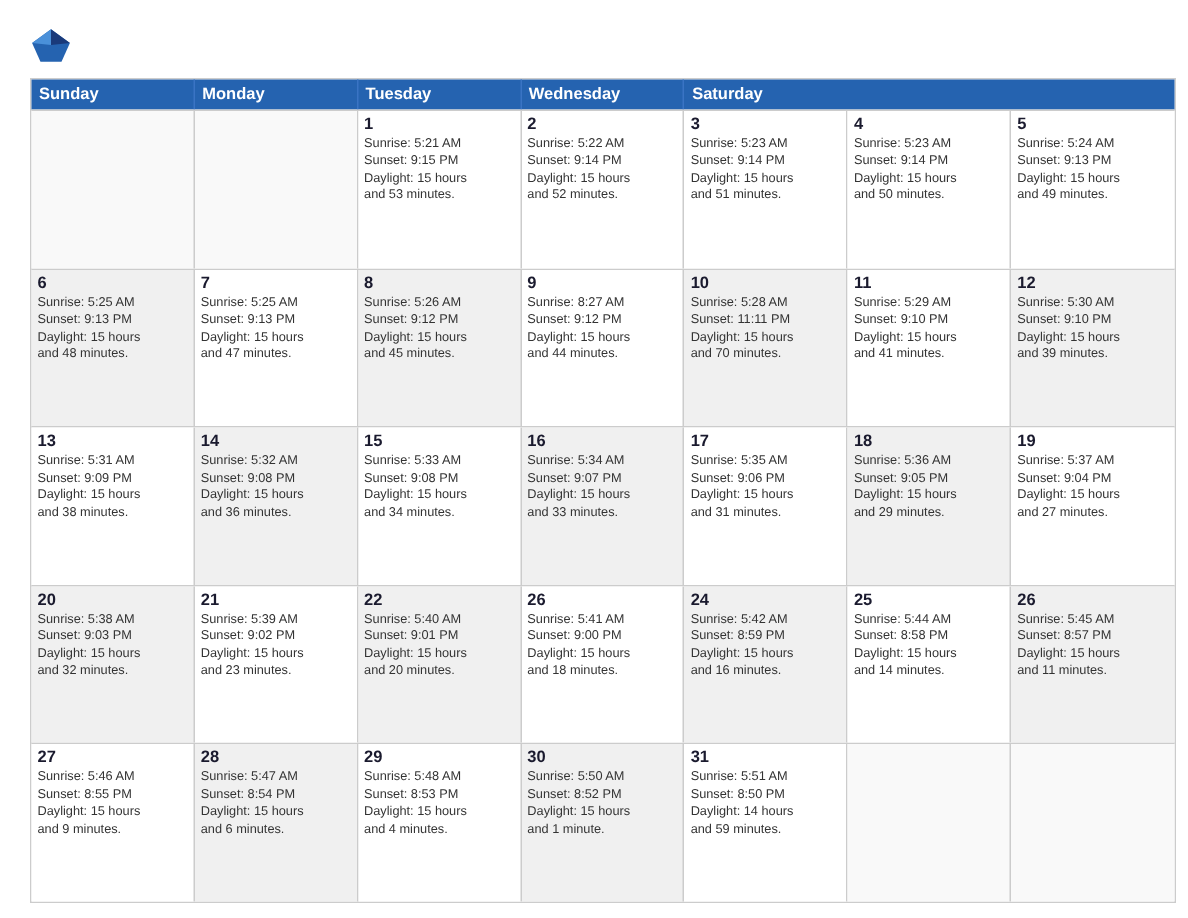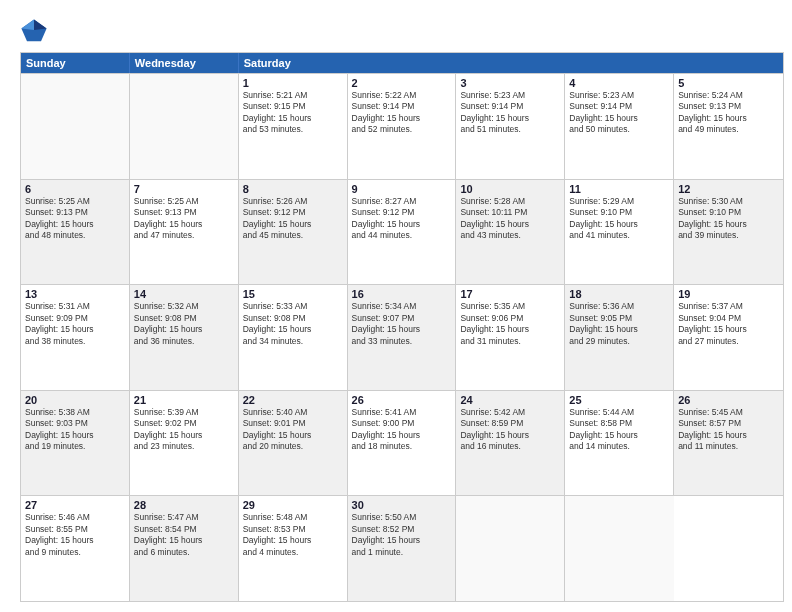--- a/index.html
+++ b/index.html
@@ -133,20 +133,22 @@
     </div>
     <div class="title-block">
       <div class="month-year"></div>
       <div class="subtitle"></div>
     </div>
   </div>
 
   <div class="calendar">
     <div class="cal-header">
     <div class="cal-header-cell">Sunday</div>
+        <div class="cal-header-cell">Monday</div>
+        <div class="cal-header-cell">Tuesday</div>
         <div class="cal-header-cell">Wednesday</div>
         <div class="cal-header-cell">Saturday</div>
       </div>
     <div class="cal-body">
     <div class="cal-week">
           <div class="cal-cell empty"></div>
           <div class="cal-cell empty"></div>
           <div class="cal-cell">
             <span class="day-num">1</span>
             <span class="cell-line">Sunrise: 5:21 AM</span>
@@ -208,23 +210,23 @@
           <div class="cal-cell">
             <span class="day-num">9</span>
             <span class="cell-line">Sunrise: 8:27 AM</span>
             <span class="cell-line">Sunset: 9:12 PM</span>
             <span class="cell-line">Daylight: 15 hours</span>
             <span class="cell-line">and 44 minutes.</span>
           </div>
           <div class="cal-cell shaded">
             <span class="day-num">10</span>
             <span class="cell-line">Sunrise: 5:28 AM</span>
-            <span class="cell-line">Sunset: 10:11 PM</span>
-            <span class="cell-line">Daylight: 15 hours</span>
-            <span class="cell-line">and 43 minutes.</span>
+            <span class="cell-line">Sunset: 11:11 PM</span>
+            <span class="cell-line">Daylight: 15 hours</span>
+            <span class="cell-line">and 70 minutes.</span>
           </div>
           <div class="cal-cell">
             <span class="day-num">11</span>
             <span class="cell-line">Sunrise: 5:29 AM</span>
             <span class="cell-line">Sunset: 9:10 PM</span>
             <span class="cell-line">Daylight: 15 hours</span>
             <span class="cell-line">and 41 minutes.</span>
           </div>
           <div class="cal-cell shaded">
             <span class="day-num">12</span>
@@ -284,21 +286,21 @@
             <span class="cell-line">Daylight: 15 hours</span>
             <span class="cell-line">and 27 minutes.</span>
           </div>
         </div>
         <div class="cal-week">
           <div class="cal-cell shaded">
             <span class="day-num">20</span>
             <span class="cell-line">Sunrise: 5:38 AM</span>
             <span class="cell-line">Sunset: 9:03 PM</span>
             <span class="cell-line">Daylight: 15 hours</span>
-            <span class="cell-line">and 19 minutes.</span>
+            <span class="cell-line">and 32 minutes.</span>
           </div>
           <div class="cal-cell">
             <span class="day-num">21</span>
             <span class="cell-line">Sunrise: 5:39 AM</span>
             <span class="cell-line">Sunset: 9:02 PM</span>
             <span class="cell-line">Daylight: 15 hours</span>
             <span class="cell-line">and 23 minutes.</span>
           </div>
           <div class="cal-cell shaded">
             <span class="day-num">22</span>
@@ -357,19 +359,26 @@
             <span class="cell-line">Sunset: 8:53 PM</span>
             <span class="cell-line">Daylight: 15 hours</span>
             <span class="cell-line">and 4 minutes.</span>
           </div>
           <div class="cal-cell shaded">
             <span class="day-num">30</span>
             <span class="cell-line">Sunrise: 5:50 AM</span>
             <span class="cell-line">Sunset: 8:52 PM</span>
             <span class="cell-line">Daylight: 15 hours</span>
             <span class="cell-line">and 1 minute.</span>
+          </div>
+          <div class="cal-cell">
+            <span class="day-num">31</span>
+            <span class="cell-line">Sunrise: 5:51 AM</span>
+            <span class="cell-line">Sunset: 8:50 PM</span>
+            <span class="cell-line">Daylight: 14 hours</span>
+            <span class="cell-line">and 59 minutes.</span>
           </div>
           <div class="cal-cell empty"></div>
           <div class="cal-cell empty"></div>
         </div>
       </div>
   </div>
 </div>
 
 </body></html>

